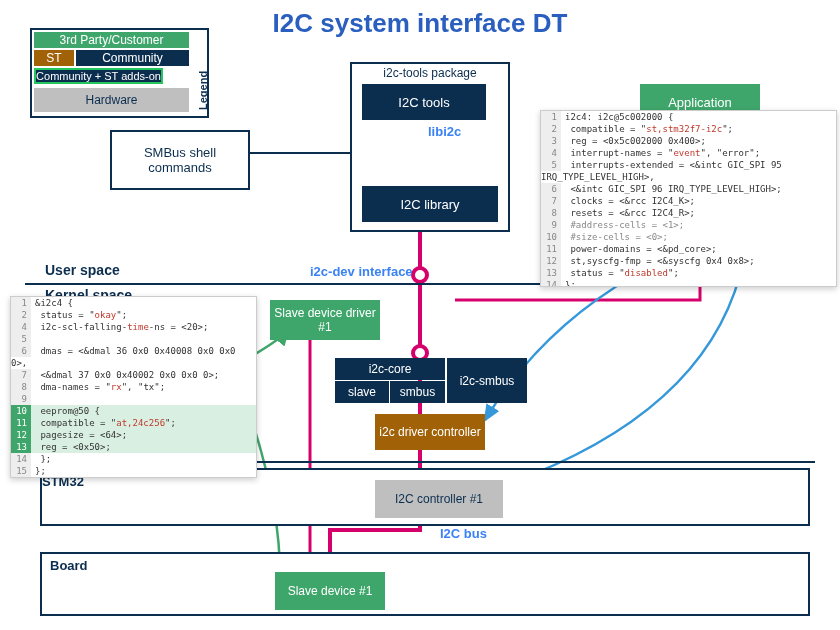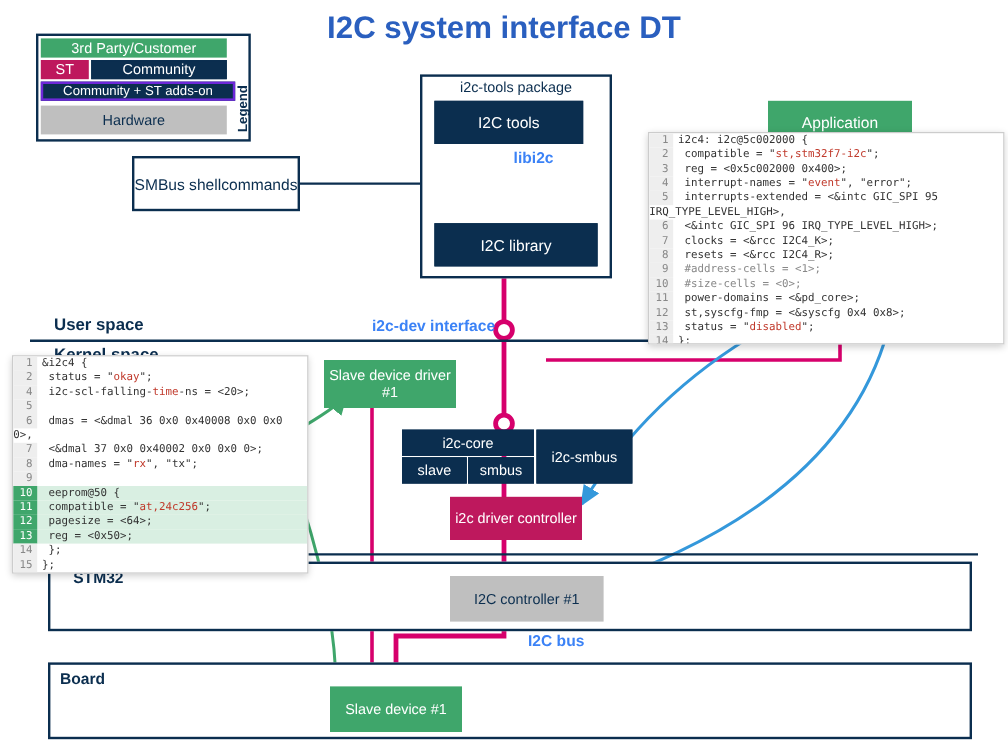--- a/index.html
+++ b/index.html
@@ -1,21 +1,21 @@
 <!DOCTYPE html>
 <html><head>
 <meta charset="utf-8">
 <style>
   html,body{margin:0;padding:0;width:840px;height:630px;font-family:Arial,Helvetica,sans-serif;background:#fff;overflow:hidden}
   .title{position:absolute;left:0;right:0;top:8px;text-align:center;font-size:26px;font-weight:bold;color:#2a5fbf}
   .box{position:absolute;box-sizing:border-box;text-align:center;display:flex;align-items:center;justify-content:center;font-size:13px}
   .navy{background:#0b2e4f;color:#fff;border:1px solid #0b2e4f}
   .navy-outline{border:2px solid #0b2e4f;color:#0b2e4f;background:#fff}
   .green{background:#3fa66b;color:#fff}
-  .blue{background:#be185d;color:#fff}
+  .blue{background:#a16207;color:#fff}
   .grey{background:#bfbfbf;color:#0b2e4f}
   .small{font-size:12px}
   .label{position:absolute;color:#0b2e4f;font-weight:bold;font-size:14px}
   .pinklabel{position:absolute;color:#3b82f6;font-weight:bold;font-size:13px}
   .code{position:absolute;background:#fff;border:1px solid #ccc;box-shadow:0 2px 6px rgba(0,0,0,.2);font-family:Consolas,monospace;font-size:9px;line-height:12px;color:#333;overflow:hidden}
   .code .ln{display:inline-block;width:16px;background:#eee;color:#888;text-align:right;padding-right:4px;margin-right:4px}
   .code .hl .ln{background:#3fa66b;color:#fff}
   .code .hl{background:#d9efe2}
   .code .kw{color:#c0392b}
   .code .cm{color:#888}
@@ -55,40 +55,40 @@
     </marker>
   </defs>
 </svg>
 
 <div class="title">I2C system interface DT</div>
 
 <div class="legend" style="left:30px;top:28px;width:175px;height:86px">
   <div class="box green small" style="left:2px;top:2px;width:155px;height:16px">3rd Party/Customer</div>
   <div class="box blue small" style="left:2px;top:20px;width:40px;height:16px">ST</div>
   <div class="box navy small" style="left:44px;top:20px;width:113px;height:16px">Community</div>
-  <div class="box navy small" style="left:2px;top:38px;width:162px;height:16px;background:#0b2e4f;border:2px solid #6d28d9;box-sizing:border-box;font-size:11px">Community + ST adds-on</div>
+  <div class="box navy small" style="left:2px;top:38px;width:129px;height:16px;background:#0b2e4f;border:2px solid #22c55e;box-sizing:border-box;font-size:11px">Community + ST adds-on</div>
   <div class="box grey small" style="left:2px;top:58px;width:155px;height:24px">Hardware</div>
   <div class="vlegend" style="right:-2px;top:10px;height:70px">Legend</div>
 </div>
 
 <div class="label" style="left:45px;top:262px">User space</div>
 <div class="label" style="left:45px;top:287px">Kernel space</div>
 <div class="label" style="left:45px;top:446px">Hardware</div>
 
-<div class="box navy-outline" style="left:40px;top:468px;width:770px;height:58px;justify-content:flex-start;padding-left:19px;align-items:flex-start;padding-top:4px;font-weight:bold">STM32</div>
+<div class="box navy-outline" style="left:40px;top:468px;width:770px;height:58px;justify-content:flex-start;padding-left:0;align-items:flex-start;padding-top:4px;font-weight:bold">STM32</div>
 
 <div class="box navy-outline" style="left:40px;top:552px;width:770px;height:64px;justify-content:flex-start;padding-left:8px;align-items:flex-start;padding-top:4px;font-weight:bold">Board</div>
 
 <div class="box navy-outline small" style="left:350px;top:62px;width:160px;height:170px;align-items:flex-start;padding-top:2px">i2c-tools package</div>
 <div class="box navy" style="left:362px;top:84px;width:124px;height:36px">I2C tools</div>
 <div class="box navy" style="left:362px;top:186px;width:136px;height:36px">I2C library</div>
 
 <div class="box green" style="left:640px;top:84px;width:120px;height:36px">Application</div>
 
-<div class="box navy-outline" style="left:110px;top:130px;width:140px;height:46px;flex-direction:row;font-size:13px">
+<div class="box navy-outline" style="left:110px;top:130px;width:140px;height:60px;flex-direction:column;font-size:13px">
   <span>SMBus shell</span>
   <span>commands</span>
 </div>
 
 <div class="box green" style="left:270px;top:300px;width:110px;height:40px;font-size:12px">Slave device driver #1</div>
 
 <div class="box navy" style="left:335px;top:358px;width:110px;height:22px;font-size:12px">i2c-core</div>
 <div class="box navy" style="left:335px;top:381px;width:54px;height:22px;font-size:12px">slave</div>
 <div class="box navy" style="left:390px;top:381px;width:55px;height:22px;font-size:12px">smbus</div>
 <div class="box navy" style="left:447px;top:358px;width:80px;height:45px;font-size:12px">i2c-smbus</div>

